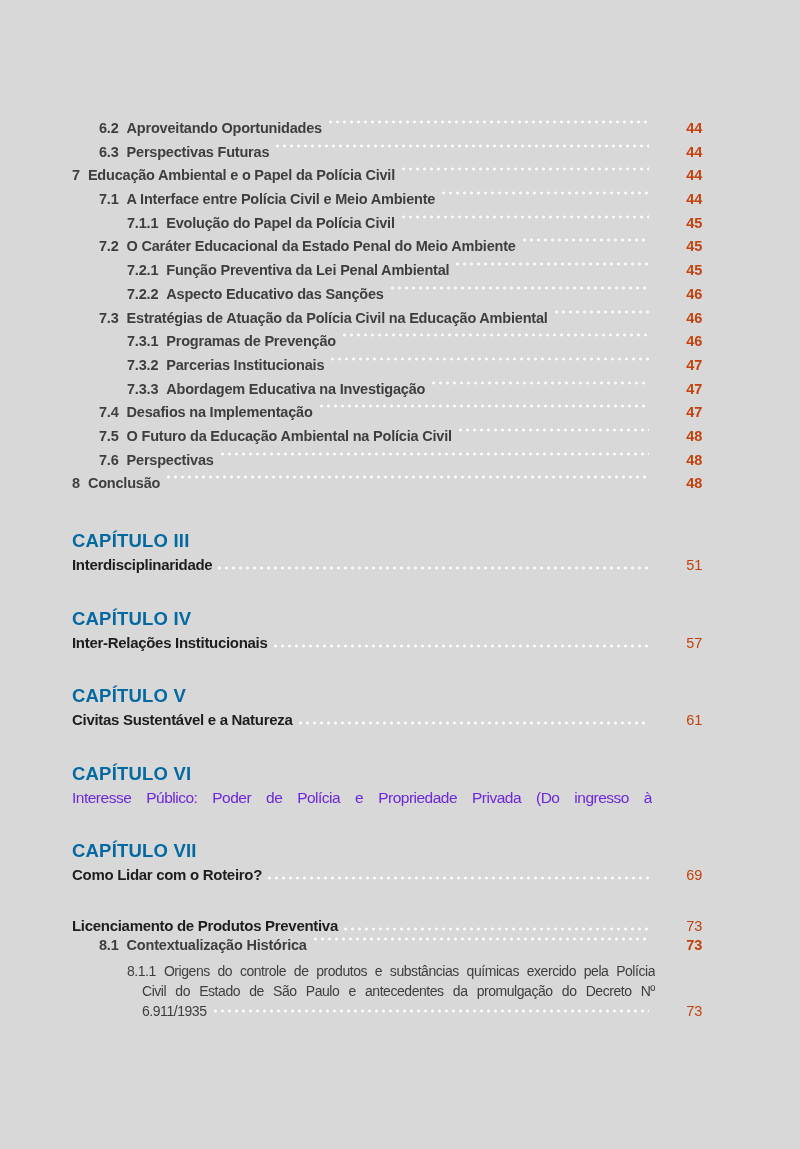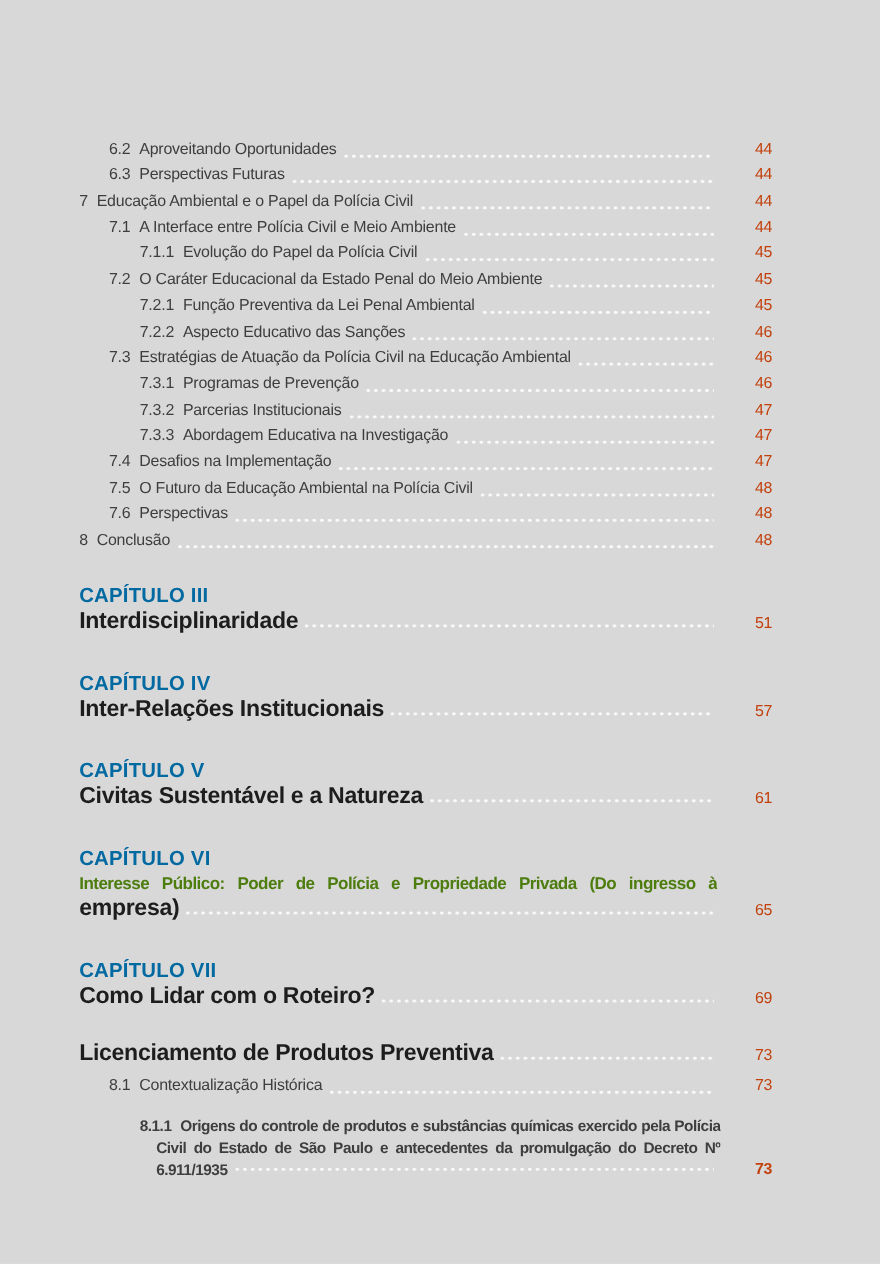--- a/index.html
+++ b/index.html
@@ -12,26 +12,27 @@
     overflow: hidden;
   }
   .toc {
     position: absolute;
     left: 72px; top: 120px;
     width: 630px;
   }
   
   .entry {
     display: flex;
-    align-items: flex-end;
+    align-items: flex-start;
     height: 23.7px;
     font-size: 14.5px;
     letter-spacing: -0.2px;
     color: #3e3e3e;
     white-space: nowrap;
+    font-weight: bold;
   }
   .entry.l1 { padding-left: 0; }
   .entry.l2 { padding-left: 27px; }
   .entry.l3 { padding-left: 55px; }
   .num { margin-right: 8px; white-space: nowrap; }
   .leader {
     flex: 1 1 auto;
     min-width: 12px;
     height: 4px;
     margin: 0 6px 0 7px;
@@ -44,22 +45,21 @@
     text-align: right;
     font-size: 14.5px;
     letter-spacing: -0.2px;
     color: #c2410c;
   }
   
   .entry-multi {
     font-size: 14px;
     letter-spacing: -0.45px;
     color: #3e3e3e;
-    margin-top: 18px;
-    font-weight: bold;
+    margin-top: 0;
   }
   .entry-multi .row1 { display: flex; padding-left: 55px; line-height: 20px; }
   .entry-multi .row1 .rest {
     flex: 1;
     margin-right: 47px;
     text-align: justify;
     text-align-last: justify;
     overflow: hidden;
   }
   .entry-multi .cont {
@@ -81,37 +81,37 @@
   .chapter { margin-top: 28px; }
   .chapter-label {
     font-size: 18.5px;
     font-weight: 700;
     line-height: 27px;
     letter-spacing: 0.2px;
     color: #0369a1;
   }
   .chapter-line-just {
     font-size: 15.5px;
-    font-weight: 700;
+    font-weight: 400;
     line-height: 22.5px;
     letter-spacing: -0.5px;
-    color: #4d7c0f;
+    color: #6d28d9;
     margin-right: 50px;
     text-align: justify;
     text-align-last: justify;
     overflow: hidden;
   }
   .chapter-row {
     display: flex;
     align-items: baseline;
     line-height: 22.5px;
     white-space: nowrap;
   }
   .chapter-row .ctitle {
-    font-size: 21px;
+    font-size: 15px;
     font-weight: 700;
     letter-spacing: -0.3px;
     color: #1d1d1d;
   }
   .chapter-row .leader { margin-left: 6px; }
 </style>
 </head>
 <body>
 
 <div class="page">
@@ -232,25 +232,20 @@
         <div class="chapter-label">CAPÍTULO V</div>
         <div class="chapter-row">
           <span class="ctitle">Civitas Sustentável e a Natureza</span>
           <span class="leader"></span>
           <span class="page-num">61</span>
         </div>
       </div>
       <div class="chapter">
         <div class="chapter-label">CAPÍTULO VI</div>
         <div class="chapter-line-just">Interesse Público: Poder de Polícia e Propriedade Privada (Do ingresso à</div>
-        <div class="chapter-row">
-          <span class="ctitle">empresa)</span>
-          <span class="leader"></span>
-          <span class="page-num">65</span>
-        </div>
       </div>
       <div class="chapter">
         <div class="chapter-label">CAPÍTULO VII</div>
         <div class="chapter-row">
           <span class="ctitle">Como Lidar com o Roteiro?</span>
           <span class="leader"></span>
           <span class="page-num">69</span>
         </div>
       </div>
       <div class="chapter">

